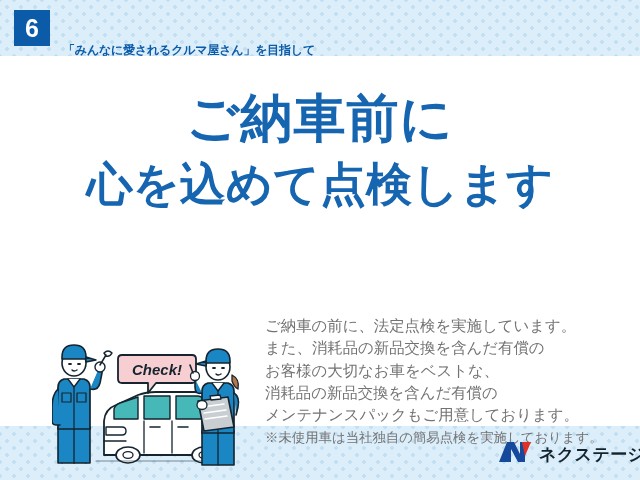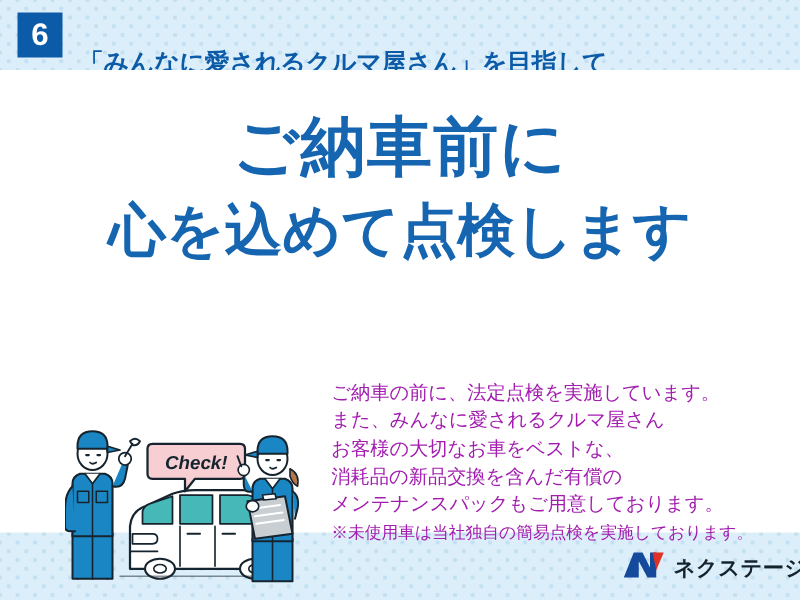--- a/index.html
+++ b/index.html
@@ -40,21 +40,21 @@
     font-weight: bold;
     display: flex;
     align-items: center;
     justify-content: center;
     flex: 0 0 auto;
     letter-spacing: 0;
   }
   .header-title {
     margin-left: 13px;
     color: #0b5ba8;
-    font-size: 20px;
+    font-size: 12px;
     font-weight: bold;
     white-space: nowrap;
     letter-spacing: -0.2px;
     margin-top: 44px;
   }
 
   
   .panel {
     position: absolute;
     left: 0;
@@ -80,23 +80,23 @@
   }
   .headline .ln2 {
     font-size: 46px;
     letter-spacing: 0px;
   }
 
   
   .body-copy {
     position: absolute;
     left: 265px;
-    top: 248px;
+    top: 259px;
     width: 360px;
-    color: #a21caf;
+    color: #737373;
     font-size: 15.4px;
     line-height: 22.3px;
     white-space: nowrap;
   }
   .body-copy .note {
     font-size: 13.4px;
     line-height: 20px;
     margin-top: 3px;
     font-family: Liberation Mono, monospace;
   }
@@ -140,21 +140,21 @@
 
 <div class="panel">
 
   <div class="headline">
     <div class="ln1">ご納車前に</div>
     <div class="ln2">心を込めて点検します</div>
   </div>
 
   <div class="body-copy">
     <div>ご納車の前に、法定点検を実施しています。</div>
-    <div>また、みんなに愛されるクルマ屋さん</div>
+    <div>また、消耗品の新品交換を含んだ有償の</div>
     <div>お客様の大切なお車をベストな、</div>
     <div>消耗品の新品交換を含んだ有償の</div>
     <div>メンテナンスパックもご用意しております。</div>
     <div class="note">※未使用車は当社独自の簡易点検を実施しております。</div>
   </div>
 
   <div class="illustration">
     <svg width="210" height="132" viewBox="0 0 210 132" xmlns="http://www.w3.org/2000/svg">
       <g fill="none" stroke="#15242e" stroke-width="1.5" stroke-linejoin="round" stroke-linecap="round">
 

